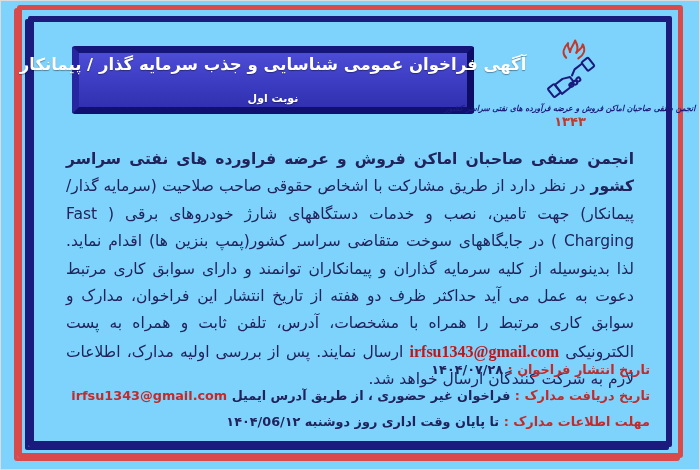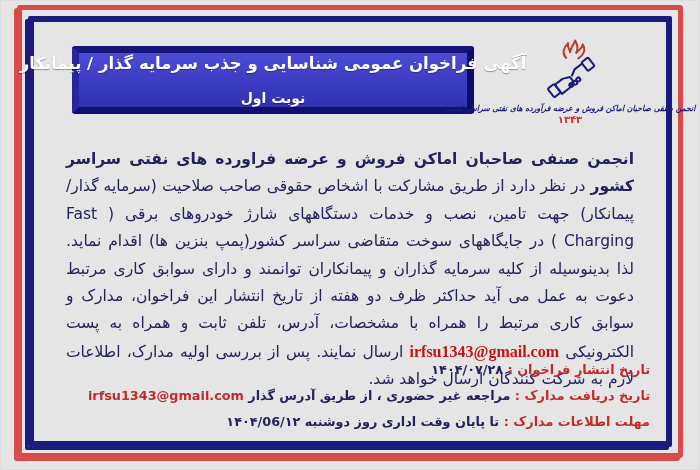--- a/index.html
+++ b/index.html
@@ -1,17 +1,17 @@
 <!DOCTYPE html>
 <html lang="fa"><head>
 <meta charset="utf-8">
 <style>
   html,body{margin:0;padding:0;background:#fff;}
   .page{
-    position:relative;width:700px;height:470px;background:#e5e5e5;
+    position:relative;width:700px;height:470px;background:#7dd3fc;
     font-family:"DejaVu Sans",sans-serif;overflow:hidden;
     box-shadow:inset 0 0 0 1px #dcdcdc;
   }
   
   .frame-red{
     position:absolute;top:5px;left:17px;right:17px;bottom:12px;
     border:5px solid #d94b4b;border-radius:3px;
     box-shadow:-3px 3px 0 #d94b4b;
   }
   .frame-navy{
@@ -27,36 +27,36 @@
     background:linear-gradient(180deg,#4c4cd6 0%,#3c3cc2 55%,#3030b0 100%);
     border-radius:3px;display:flex;flex-direction:column;
     align-items:center;justify-content:center;
   }
   .header-title{
     color:#ffffff;font-weight:bold;font-size:16.5px;line-height:1.2;
     direction:rtl;text-align:center;white-space:nowrap;
     text-shadow:0 1px 1px rgba(0,0,0,.35);
   }
   .header-subtitle{
-    color:#ffffff;font-weight:bold;font-size:14px;margin-top:17px;
+    color:#ffffff;font-weight:bold;font-size:11px;margin-top:17px;
     direction:rtl;text-shadow:0 1px 1px rgba(0,0,0,.35);
   }
   
   .logo{
     position:absolute;left:470px;top:38px;width:200px;height:92px;
     display:flex;flex-direction:column;align-items:center;
   }
   .logo-mark{display:block;margin-bottom:1px;}
   .logo-name{
     color:#1b1b7d;font-size:8px;font-style:italic;font-weight:bold;
     direction:rtl;white-space:nowrap;text-align:center;
     font-family:"DejaVu Serif","DejaVu Sans",serif;transform:scaleX(.97);
   }
   .logo-year{
-    color:#c0392b;font-size:10px;font-weight:bold;margin-top:1px;text-align:center;
+    color:#c0392b;font-size:13px;font-weight:bold;margin-top:1px;text-align:center;
   }
   
   .body-text{
     position:absolute;top:130px;right:50px;left:50px;margin:16px;
     direction:rtl;text-align:justify;
     font-size:15.5px;line-height:27.4px;color:#23235c;
   }
   .b-bold{font-weight:bold;}
   .email-serif{
     font-family:"Liberation Serif","DejaVu Serif",serif;
@@ -104,17 +104,17 @@
       </g>
     </svg>
     <div class="logo-name">انجمن صنفی صاحبان اماکن فروش و عرضه فرآورده های نفتی سراسر کشور</div>
     <div class="logo-year">۱۳۴۳</div>
   </div>
 
   <p class="body-text"><span class="b-bold">انجمن صنفی صاحبان اماکن فروش و عرضه فراورده های نفتی سراسر کشور</span><span> در نظر دارد از طریق مشارکت با اشخاص حقوقی صاحب صلاحیت (سرمایه گذار/پیمانکار) جهت تامین، نصب و خدمات دستگاههای شارژ خودروهای برقی ( Fast Charging ) در جایگاههای سوخت متقاضی سراسر کشور(پمپ بنزین ها) اقدام نماید. لذا بدینوسیله از کلیه سرمایه گذاران و پیمانکاران توانمند و دارای سوابق کاری مرتبط دعوت به عمل می آید حداکثر ظرف دو هفته از تاریخ انتشار این فراخوان، مدارک و سوابق کاری مرتبط را همراه با مشخصات، آدرس، تلفن ثابت و همراه به پست الکترونیکی </span><span class="email-serif">irfsu1343@gmail.com</span><span> ارسال نمایند. پس از بررسی اولیه مدارک، اطلاعات لازم به شرکت کنندگان ارسال خواهد شد.</span></p>
 
   <div class="footer">
     <div class="footer-row"><span class="f-label">تاریخ انتشار فراخوان</span><span class="f-label"> : </span><span class="f-value">۱۴۰۴/۰۷/۲۸</span></div>
-    <div class="footer-row"><span class="f-label">تاریخ دریافت مدارک</span><span class="f-label"> : </span><span class="f-value">مراجعه غیر حضوری ، از طریق آدرس گذار</span> <span class="f-email">irfsu1343@gmail.com</span></div>
+    <div class="footer-row"><span class="f-label">تاریخ دریافت مدارک</span><span class="f-label"> : </span><span class="f-value">فراخوان غیر حضوری ، از طریق آدرس ایمیل</span> <span class="f-email">irfsu1343@gmail.com</span></div>
     <div class="footer-row"><span class="f-label">مهلت اطلاعات مدارک</span><span class="f-label"> : </span><span class="f-value">تا پایان وقت اداری روز دوشنبه ۱۴۰۴/06/۱۲</span></div>
   </div>
 
 </div>
 
 </body></html>

